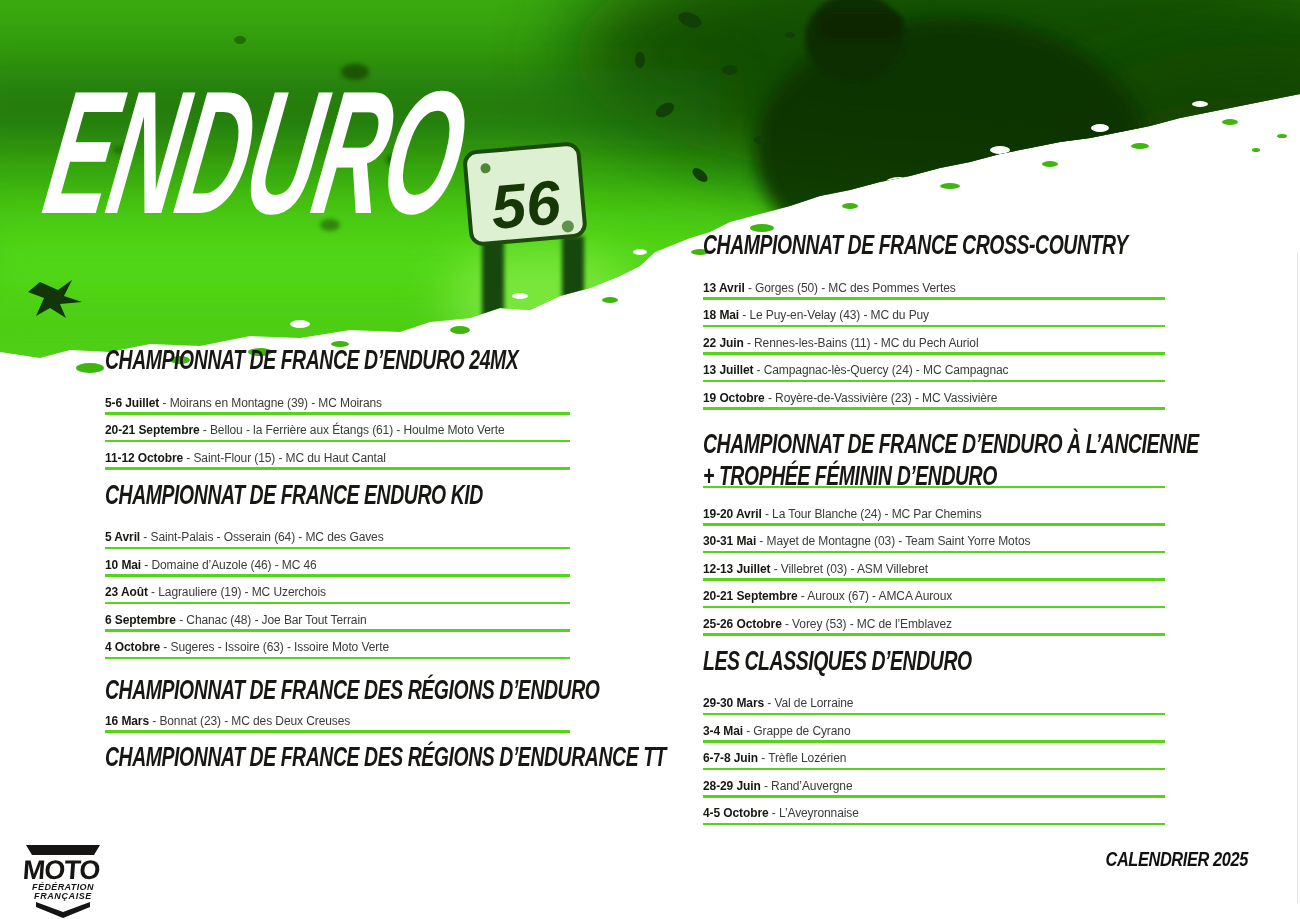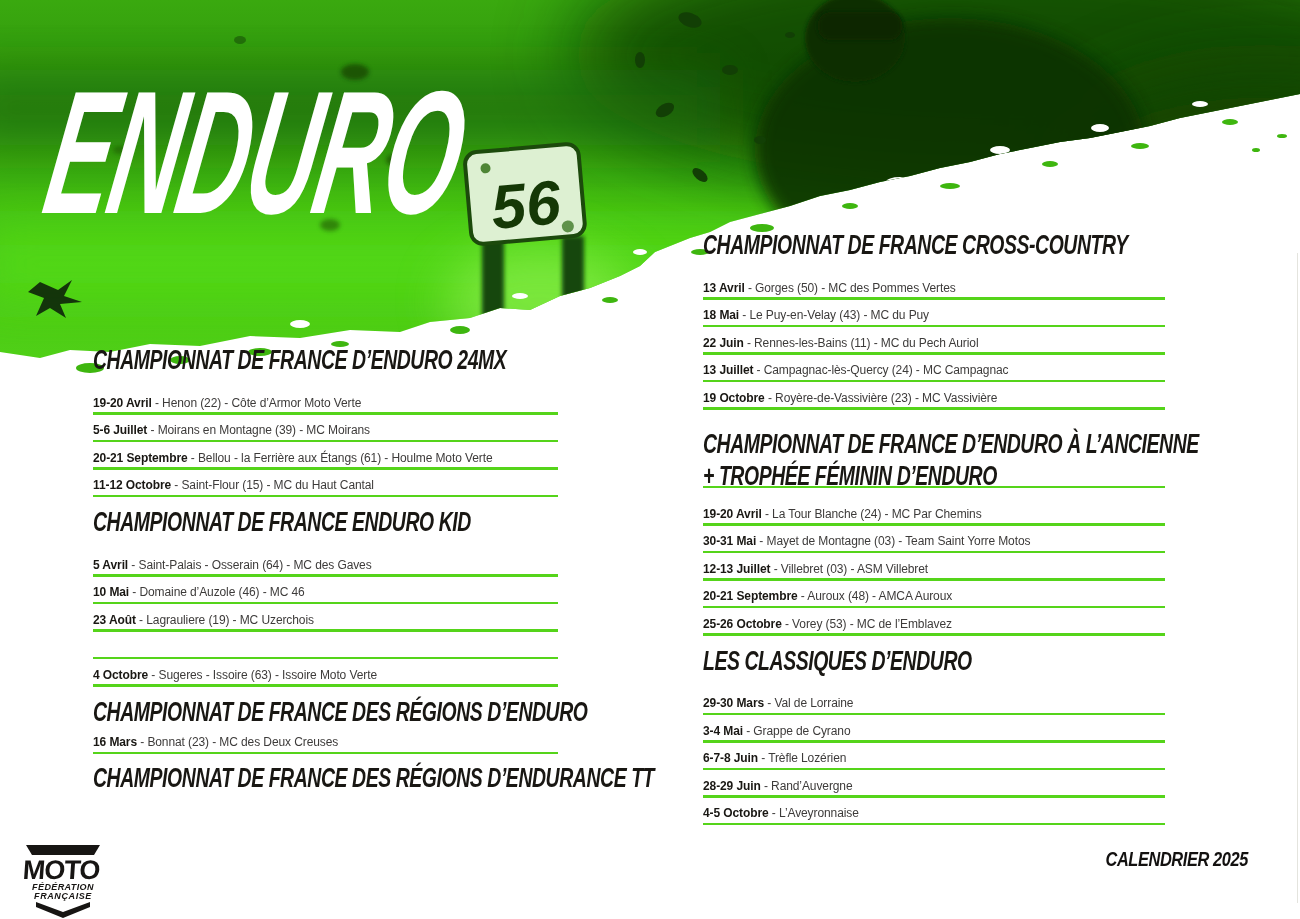--- a/index.html
+++ b/index.html
@@ -4,32 +4,32 @@
 <style>
   html,body{margin:0;padding:0;background:#ffffff;}
   .page{
     position:relative;width:1300px;height:919px;background:#ffffff;overflow:hidden;
     font-family:"Liberation Sans","DejaVu Sans",sans-serif;
     --green:#55d41a; --ink:#191713; --gray:#3d3b3a;
   }
   #hero{position:absolute;left:0;top:0;}
   
   .col{position:absolute;}
-  #col-left{left:93px;top:349px;--rw:465px;}
+  #col-left{left:105px;top:349px;--rw:465px;}
   #col-right{left:703px;top:234px;--rw:462px;}
   section{position:relative;}
   h2{
     margin:0;font-style:italic;font-weight:700;font-size:27px;line-height:22px;
     letter-spacing:-0.6px;color:var(--ink);white-space:nowrap;
     transform:scaleX(0.72);transform-origin:0 100%;margin-bottom:16px;
   }
   h2 .t2{display:block;}
   
   #col-left section:nth-of-type(2){margin-top:14px;}
-  #col-left section:nth-of-type(3){margin-top:14px;}
+  #col-left section:nth-of-type(3){margin-top:20px;}
   #col-left section:nth-of-type(4){margin-top:13px;}
   #col-left section:nth-of-type(3) h2,
   #col-left section:nth-of-type(4) h2{margin-bottom:4px;}
   
   #col-right section:nth-of-type(2){margin-top:18px;}
   #col-right section:nth-of-type(3){margin-top:14px;}
   #col-right section:nth-of-type(2) h2{line-height:32px;margin-bottom:0;}
   .title-rule{display:none;}
   .title-rule[data-show="show"]{
     display:block;width:var(--rw);height:2.5px;background:var(--green);
@@ -163,24 +163,20 @@
     <text transform="translate(40 213) skewX(-10) scale(0.55 1)" font-family="Liberation Sans, sans-serif" font-size="175" font-weight="700" font-style="italic" fill="#ffffff" letter-spacing="-2">ENDURO</text>
   </svg>
 
   <div class="col" id="col-left">
 
       <section>
         <h2><span>CHAMPIONNAT DE FRANCE D’ENDURO 24MX</span></h2>
 
         <ul class="events">
 
-            <li class="row">
-              <span class="txt"><span class="date">19-20 Avril</span><span class="sep"> - </span><span class="info">Henon (22) - Côte d’Armor Moto Verte</span></span>
-              <span class="rule"></span>
-            </li>
 
 
             <li class="row">
               <span class="txt"><span class="date">5-6 Juillet</span><span class="sep"> - </span><span class="info">Moirans en Montagne (39) - MC Moirans</span></span>
               <span class="rule"></span>
             </li>
 
             <li class="row">
               <span class="txt"><span class="date">20-21 Septembre</span><span class="sep"> - </span><span class="info">Bellou - la Ferrière aux Étangs (61) - Houlme Moto Verte</span></span>
               <span class="rule"></span>
@@ -207,20 +203,21 @@
               <span class="txt"><span class="date">10 Mai</span><span class="sep"> - </span><span class="info">Domaine d’Auzole (46) - MC 46</span></span>
               <span class="rule"></span>
             </li>
 
             <li class="row">
               <span class="txt"><span class="date">23 Août</span><span class="sep"> - </span><span class="info">Lagrauliere (19) - MC Uzerchois</span></span>
               <span class="rule"></span>
             </li>
 
             <li class="row">
+              <span class="txt"><span class="date">6 Septembre</span><span class="sep"> - </span><span class="info">Chanac (48) - Joe Bar Tout Terrain</span></span>
               <span class="rule"></span>
             </li>
 
             <li class="row">
               <span class="txt"><span class="date">4 Octobre</span><span class="sep"> - </span><span class="info">Sugeres - Issoire (63) - Issoire Moto Verte</span></span>
               <span class="rule"></span>
             </li>
           </ul>
       </section>
 
@@ -290,21 +287,21 @@
               <span class="txt"><span class="date">30-31 Mai</span><span class="sep"> - </span><span class="info">Mayet de Montagne (03) - Team Saint Yorre Motos</span></span>
               <span class="rule"></span>
             </li>
 
             <li class="row">
               <span class="txt"><span class="date">12-13 Juillet</span><span class="sep"> - </span><span class="info">Villebret (03) - ASM Villebret</span></span>
               <span class="rule"></span>
             </li>
 
             <li class="row">
-              <span class="txt"><span class="date">20-21 Septembre</span><span class="sep"> - </span><span class="info">Auroux (48) - AMCA Auroux</span></span>
+              <span class="txt"><span class="date">20-21 Septembre</span><span class="sep"> - </span><span class="info">Auroux (67) - AMCA Auroux</span></span>
               <span class="rule"></span>
             </li>
 
             <li class="row">
               <span class="txt"><span class="date">25-26 Octobre</span><span class="sep"> - </span><span class="info">Vorey (53) - MC de l’Emblavez</span></span>
               <span class="rule"></span>
             </li>
           </ul>
       </section>
 

